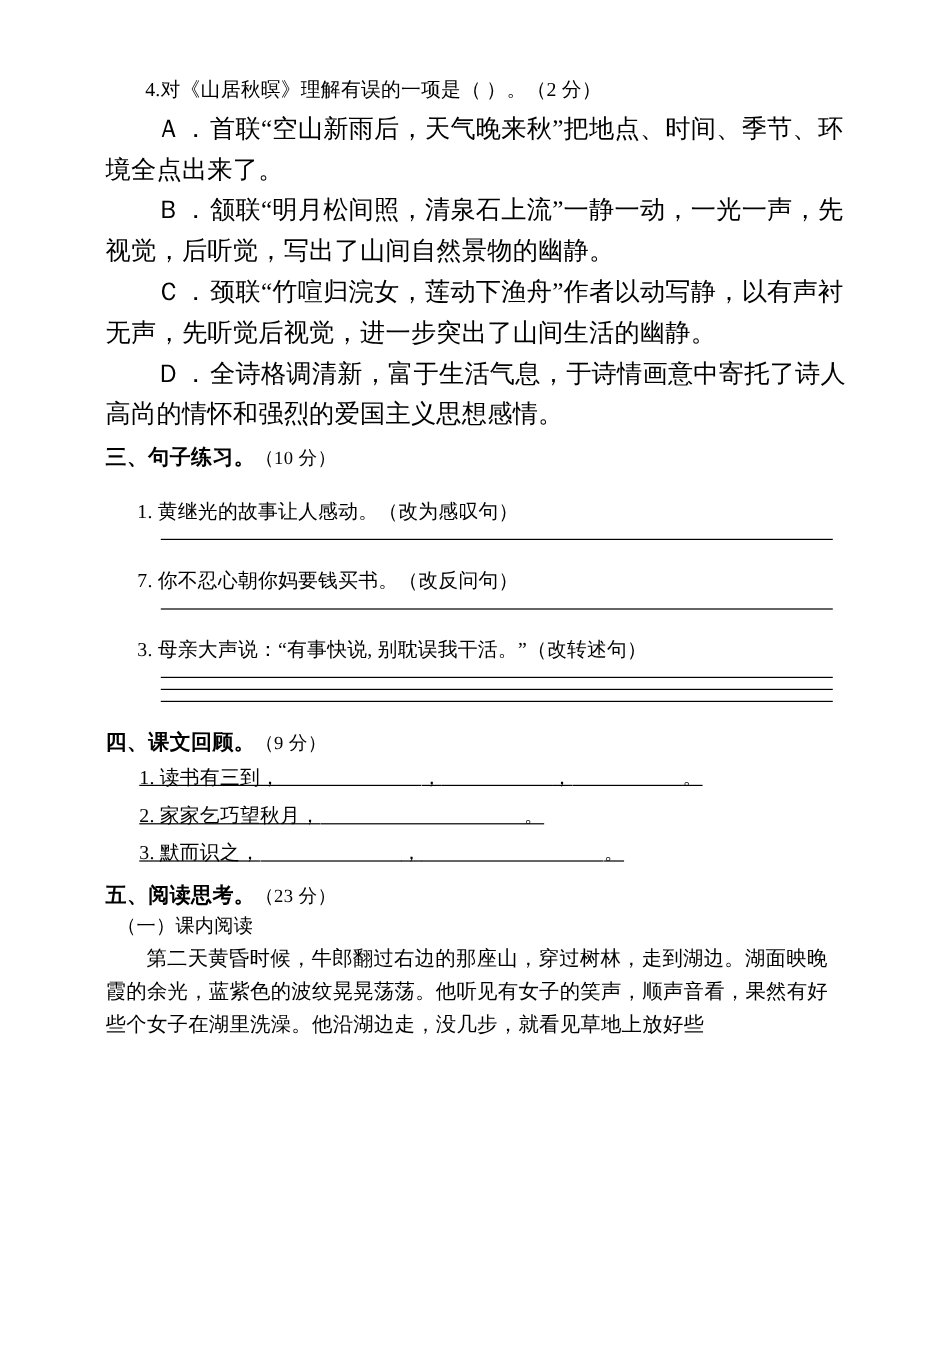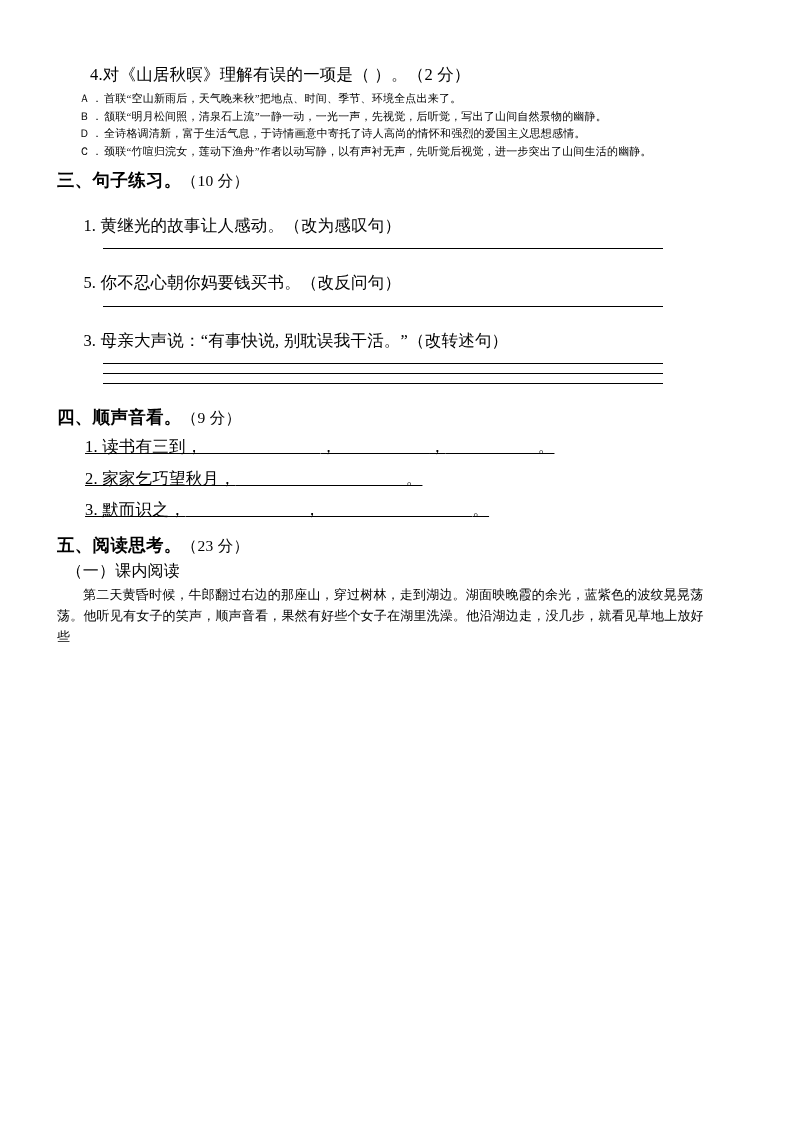--- a/index.html
+++ b/index.html
@@ -13,31 +13,31 @@
     font-family: "Liberation Serif", serif;
     color: #000000;
     position: relative;
   }
   .page {
     position: absolute;
     left: 0; top: 0;
     width: 793px;
     height: 1122px;
     box-sizing: border-box;
-    padding: 62px 88px 40px 57px;
+    padding: 62px 88px 40px 88px;
   }
   .q-line {
     font-size: 16.5px;
     line-height: 1.62;
     text-indent: 2em;
     margin: 0 0 1px 0;
     letter-spacing: 0.2px;
   }
   .opt {
-    font-size: 11px;
+    font-size: 21px;
     line-height: 1.62;
     text-indent: 2em;
     margin: 0;
     letter-spacing: 0.2px;
   }
   .opt .optlabel {
     letter-spacing: 1.5px;
   }
   .section-head {
     font-size: 17.5px;
@@ -81,54 +81,54 @@
     letter-spacing: 0.2px;
     text-decoration: underline;
   }
   .read-sub {
     font-size: 16px;
     margin: 4px 0 2px 0;
     text-indent: 0.6em;
     letter-spacing: 0.2px;
   }
   .body-para {
-    font-size: 13px;
+    font-size: 17px;
     line-height: 1.62;
     text-indent: 2em;
     margin: 0;
     letter-spacing: 0.2px;
   }
   .spacer-sm { height: 6px; }
 </style>
 </head>
 <body>
 
 <div class="page">
 
   <p class="q-line">4.对《山居秋暝》理解有误的一项是（        ）。（2 分）</p>
 
   <p class="opt"><span class="optlabel">Ａ．</span><span>首联“空山新雨后，天气晚来秋”把地点、时间、季节、环境全点出来了。</span></p>
   <p class="opt"><span class="optlabel">Ｂ．</span><span>颔联“明月松间照，清泉石上流”一静一动，一光一声，先视觉，后听觉，写出了山间自然景物的幽静。</span></p>
+  <p class="opt"><span class="optlabel">Ｃ．</span><span>颈联“竹喧归浣女，莲动下渔舟”作者以动写静，以有声衬无声，先听觉后视觉，进一步突出了山间生活的幽静。</span></p>
   <p class="opt"><span class="optlabel">Ｄ．</span><span>全诗格调清新，富于生活气息，于诗情画意中寄托了诗人高尚的情怀和强烈的爱国主义思想感情。</span></p>
-  <p class="opt"><span class="optlabel">Ｃ．</span><span>颈联“竹喧归浣女，莲动下渔舟”作者以动写静，以有声衬无声，先听觉后视觉，进一步突出了山间生活的幽静。</span></p>
 
   <div class="section-head"><span>三、句子练习。</span><span class="pts">（10 分）</span></div>
 
   <p class="sub-item">1. 黄继光的故事让人感动。（改为感叹句）</p>
   <div class="answer-rule"></div>
-  <p class="sub-item">5. 你不忍心朝你妈要钱买书。（改反问句）</p>
+  <p class="sub-item">7. 你不忍心朝你妈要钱买书。（改反问句）</p>
   <div class="answer-rule"></div>
   <p class="sub-item">3. 母亲大声说：“有事快说, 别耽误我干活。”（改转述句）</p>
   <div class="answer-rule"></div>
   <div class="answer-rule"></div>
   <div class="answer-rule"></div>
 
   <div class="spacer-sm"></div>
 
-  <div class="section-head"><span>四、顺声音看。</span><span class="pts">（9 分）</span></div>
+  <div class="section-head"><span>四、课文回顾。</span><span class="pts">（9 分）</span></div>
 
   <p class="recall-line"><span>1. 读书有三到，</span><span class="blank b-lg"></span>，<span class="blank b-md"></span>，<span class="blank b-md"></span>。</p>
   <p class="recall-line"><span>2. 家家乞巧望秋月，</span><span class="blank b-xxl"></span>。</p>
   <p class="recall-line"><span>3. 默而识之，</span><span class="blank b-lg"></span>，<span class="blank b-xl"></span>。</p>
 
   <div class="section-head"><span>五、阅读思考。</span><span class="pts">（23 分）</span></div>
 
   <p class="read-sub">（一）课内阅读</p>
 
   <p class="body-para">第二天黄昏时候，牛郎翻过右边的那座山，穿过树林，走到湖边。湖面映晚霞的余光，蓝紫色的波纹晃晃荡荡。他听见有女子的笑声，顺声音看，果然有好些个女子在湖里洗澡。他沿湖边走，没几步，就看见草地上放好些</p>

